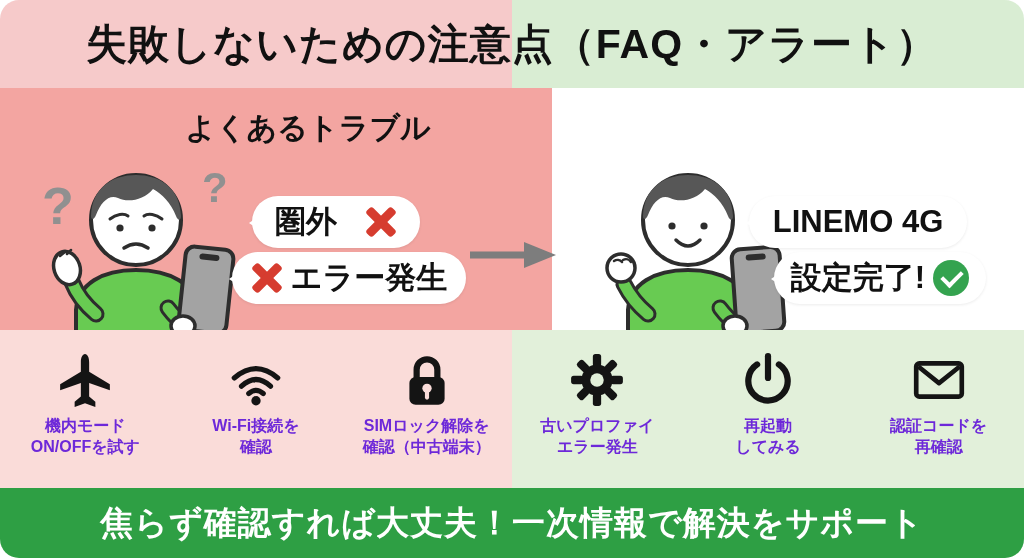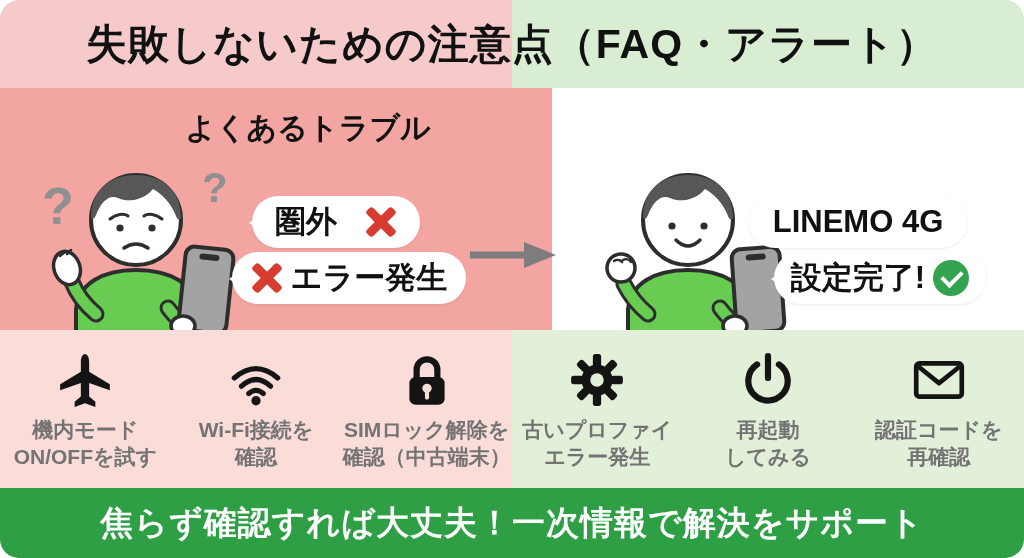--- a/index.html
+++ b/index.html
@@ -18,21 +18,21 @@
   .main .half.right{left:512px;background:#b7e3ab;}
   .panel-title{margin:0;position:absolute;top:20px;width:100%;text-align:center;
                font-size:30px;font-weight:800;color:#111;}
 
   .tips{position:absolute;left:0;top:330px;width:1024px;height:158px;}
   .tips .half{position:absolute;top:0;width:512px;height:158px;display:flex;}
   .tips .half.left{left:0;background:#fadcd9;}
   .tips .half.right{left:512px;background:#e2f0da;}
   .tip{flex:1;min-width:0;text-align:center;padding-top:14px;}
   .tip .icon-box{height:72px;display:flex;align-items:center;justify-content:center;}
-  .tip .label{font-size:21px;font-weight:800;color:#737373;line-height:1.3;white-space:nowrap;}
+  .tip .label{font-size:16px;font-weight:800;color:#6d28d9;line-height:1.3;white-space:nowrap;}
 
   .footer{position:absolute;left:0;top:488px;width:1024px;height:70px;background:#2e9f44;
           display:flex;align-items:center;justify-content:center;}
   .footer p{margin:8px;font-size:33px;font-weight:800;color:#fff;letter-spacing:1px;}
 
   
   .bubble{position:absolute;height:52px;background:#fff;border-radius:26px;
           display:flex;align-items:center;justify-content:center;gap:8px;
           font-size:31px;font-weight:800;color:#111;box-shadow:0 1px 3px rgba(0,0,0,.08);}
   .bubble::before{content:"";position:absolute;left:-14px;top:16px;width:0;height:0;

